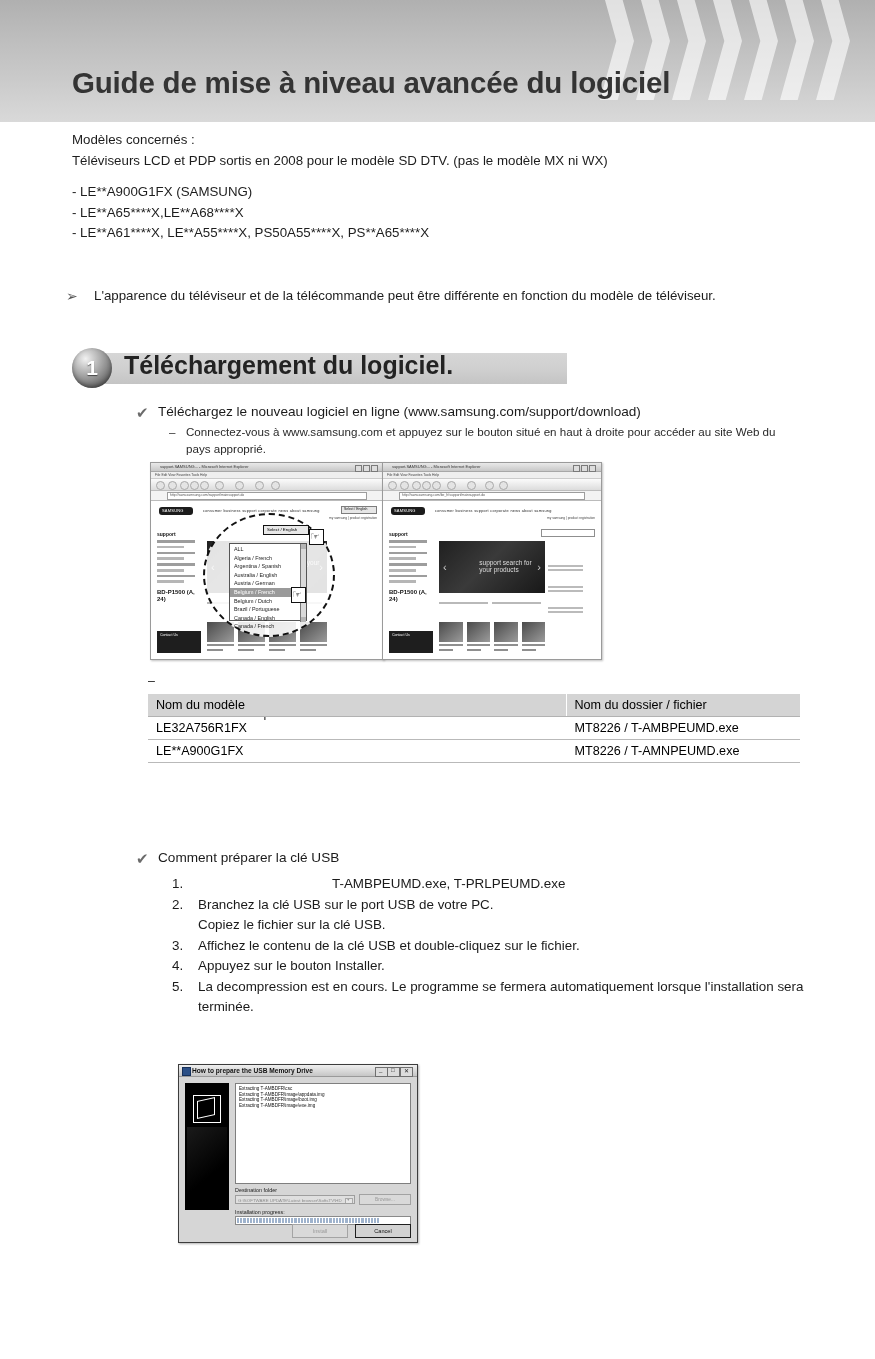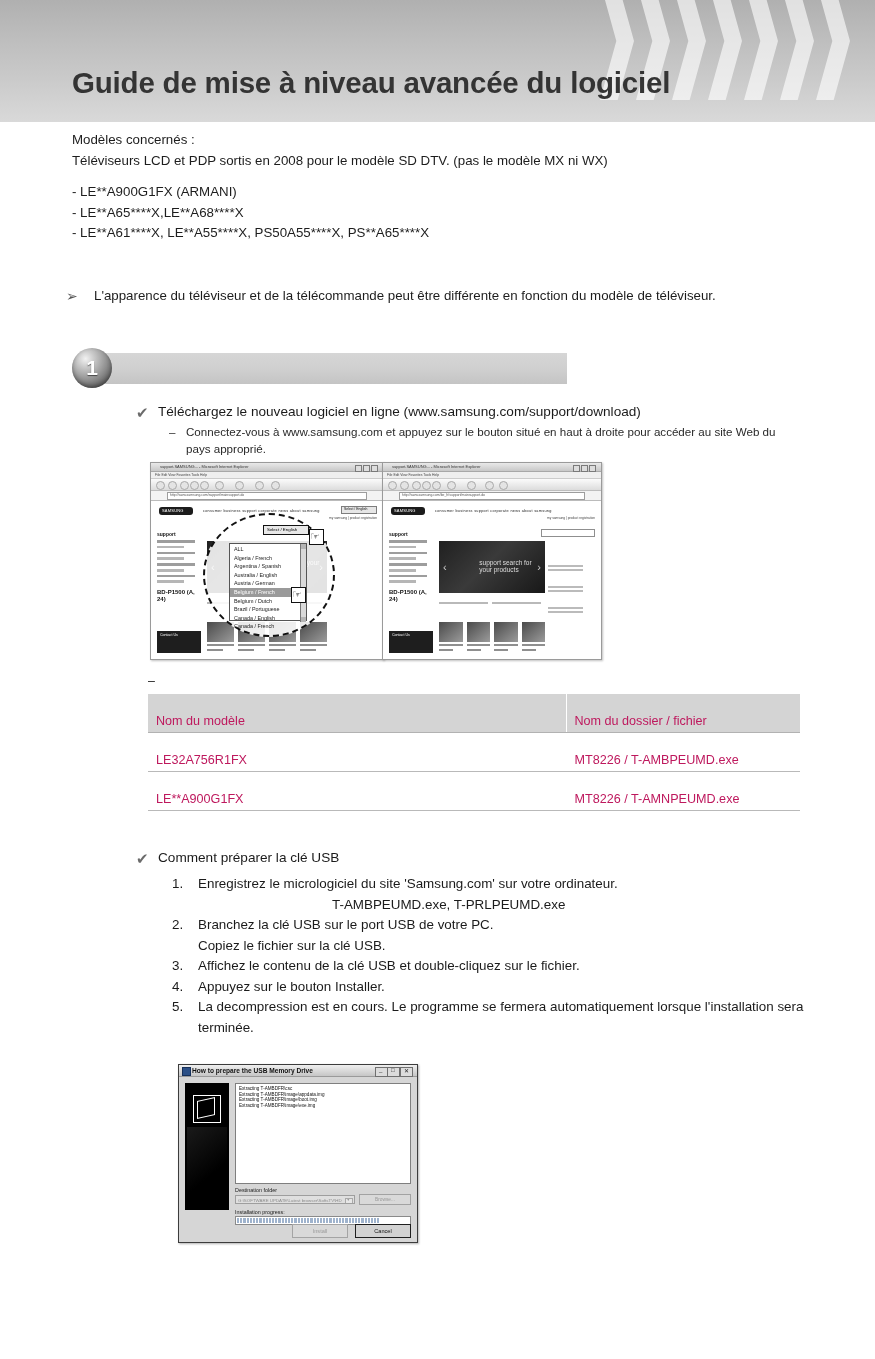--- a/index.html
+++ b/index.html
@@ -169,22 +169,22 @@
   .tbl-note{position:absolute;left:148px;top:672px;display:flex;}
   .tbl-note .dash{flex:0 0 17px;width:17px;font-size:12.4px;line-height:18px;color:#1d1d1d;}
   .tbl-note .t{font-size:12.4px;line-height:18px;color:#1d1d1d;margin-top:32px;}
 
   table.models{
     position:absolute;left:148px;top:694px;width:652px;
     border-collapse:collapse;table-layout:fixed;
   }
   table.models th,table.models td{
     text-align:left;font-weight:normal;
-    font-size:12.6px;color:#be185d;
-    padding:20px 0 4px 8px;
+    font-size:12.6px;color:#000000;
+    padding:4px 0 4px 8px;
     border-bottom:1px solid #b9b9b9;
     vertical-align:middle;
     height:14px;
   }
   table.models th{background:#d4d4d4;border-bottom:1px solid #b2b2b2;}
   table.models col.c1{width:418px;}
   table.models col.c2{width:234px;}
   table.models td.c2,table.models th.c2{border-left:1px solid #ffffff;}
   table.models tr.hdr th.c2{border-left:1px solid #ffffff;}
 
@@ -266,35 +266,36 @@
     <div class="chev" style="left:780px;top:-18px;"></div>
     <div class="chev" style="left:816px;top:-18px;"></div>
   </div>
   <div class="doc-title">Guide de mise à niveau avancée du logiciel</div>
 </div>
 
 <div class="intro">
   <div class="ln">Modèles concernés :</div>
   <div class="ln">Téléviseurs LCD et PDP sortis en 2008 pour le modèle SD DTV. (pas le modèle MX ni WX)</div>
   <div class="gap"></div>
-  <div class="ln">- LE**A900G1FX (ARMANI)</div>
+  <div class="ln">- LE**A900G1FX (SAMSUNG)</div>
   <div class="ln">- LE**A65****X,LE**A68****X</div>
   <div class="ln">- LE**A61****X, LE**A55****X, PS50A55****X, PS**A65****X</div>
 </div>
 
 <div class="note">
   <div class="arw">➢</div>
   <div class="txt">L'apparence du téléviseur et de la télécommande peut être différente en fonction du modèle de téléviseur.</div>
 </div>
 
 <div class="sec">
   <div class="sec-bar"></div>
   <div class="sec-num">
     <span>1</span>
   </div>
+  <div class="sec-title">Téléchargement du logiciel.</div>
 </div>
 
 <div class="chk-blk" style="left:136px;top:402px;width:690px;">
   <div class="chk">✔</div>
   <div class="chk-body">
     <div>Téléchargez le nouveau logiciel en ligne (www.samsung.com/support/download)</div>
     <div class="sub">
       <div class="dash">–</div>
       <div class="sub-txt">Connectez-vous à www.samsung.com et appuyez sur le bouton situé en haut à droite pour accéder au site Web du pays approprié.</div>
     </div>
@@ -542,21 +543,20 @@
 
 <div class="chk-blk" style="left:136px;top:848px;width:600px;">
   <div class="chk">✔</div>
   <div class="chk-body">Comment préparer la clé USB</div>
 </div>
 
 <div class="steps">
   <div class="step">
     <div class="n">1.</div>
     <div class="b">
-      <span>Enregistrez le micrologiciel du site 'Samsung.com' sur votre ordinateur.</span>
       <span class="ind">T-AMBPEUMD.exe, T-PRLPEUMD.exe</span>
     </div>
   </div>
   <div class="step">
     <div class="n">2.</div>
     <div class="b">
       <span>Branchez la clé USB sur le port USB de votre PC.</span>
       <div>Copiez le fichier sur la clé USB.</div>
     </div>
   </div>

